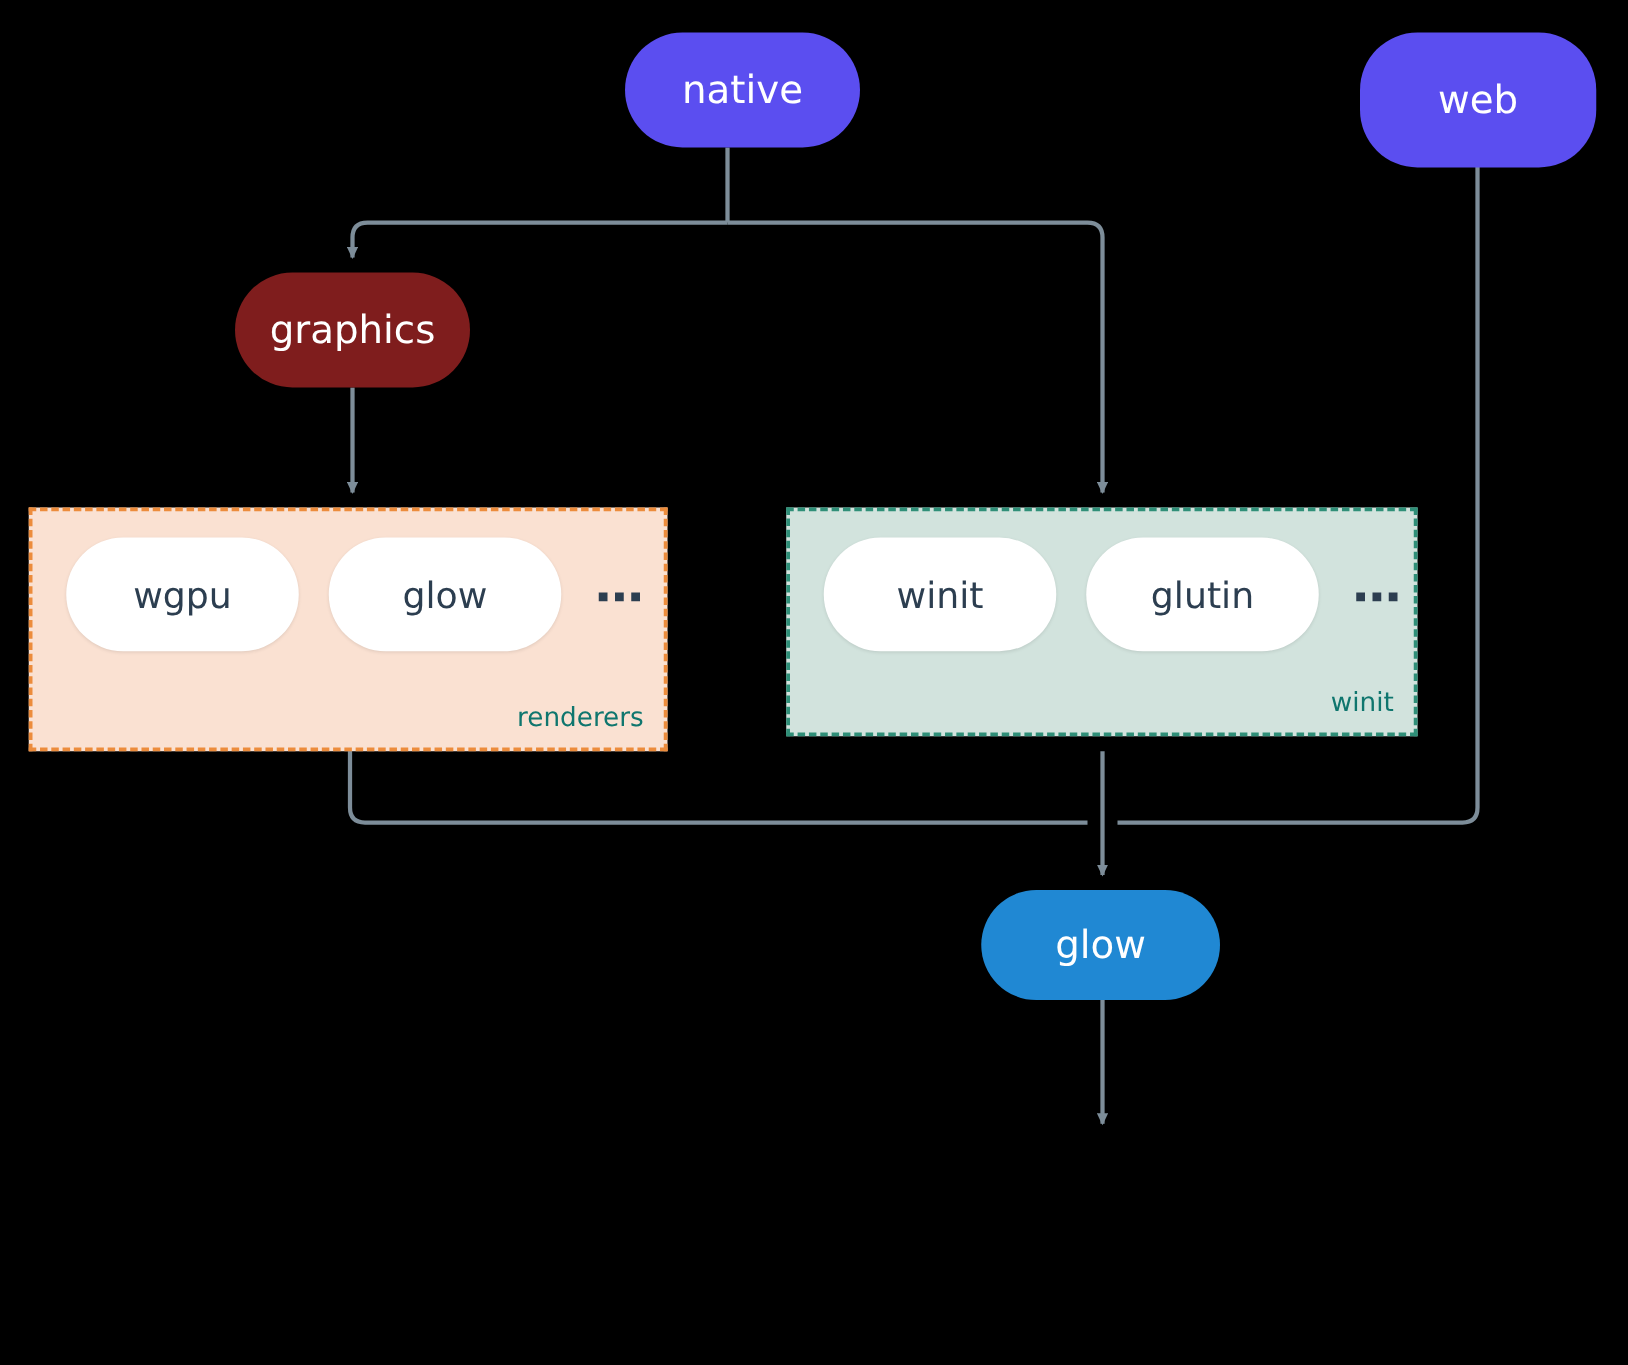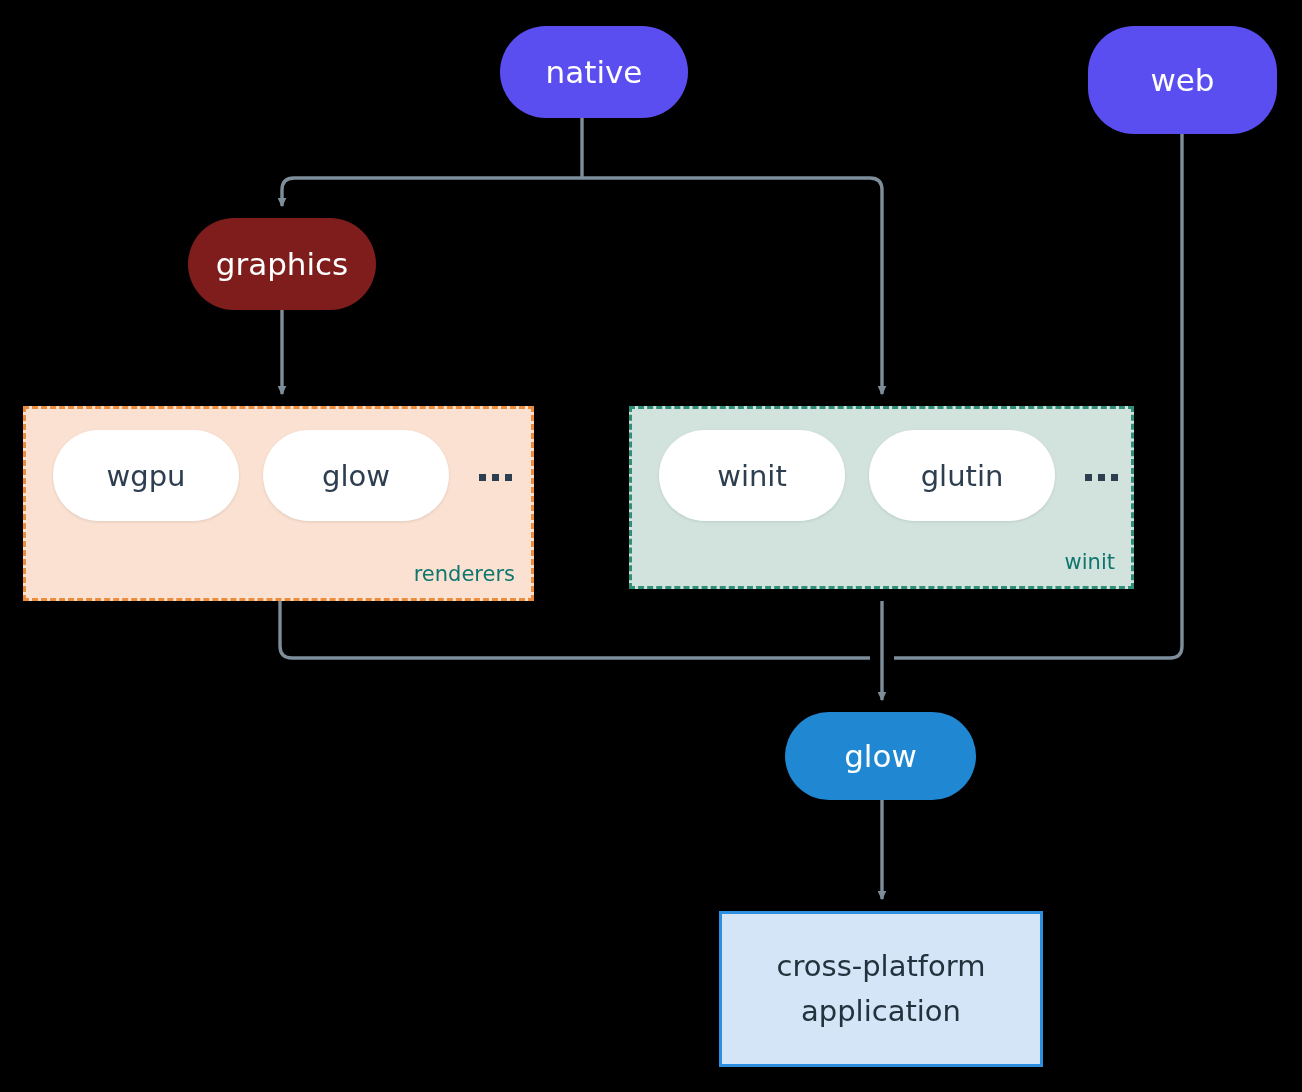--- a/index.html
+++ b/index.html
@@ -204,18 +204,14 @@
           <i></i>
       </div>
     </div>
     <div class="group-label">winit</div>
   </div>
 
   <div class="node" id="node-iced" style="background:#2088d3;">
     <span>glow</span>
   </div>
 
-  <div class="node" id="node-application">
-    <span>cross-platform</span>
-    <span>application</span>
-  </div>
 
 </div>
 
 </body></html>

